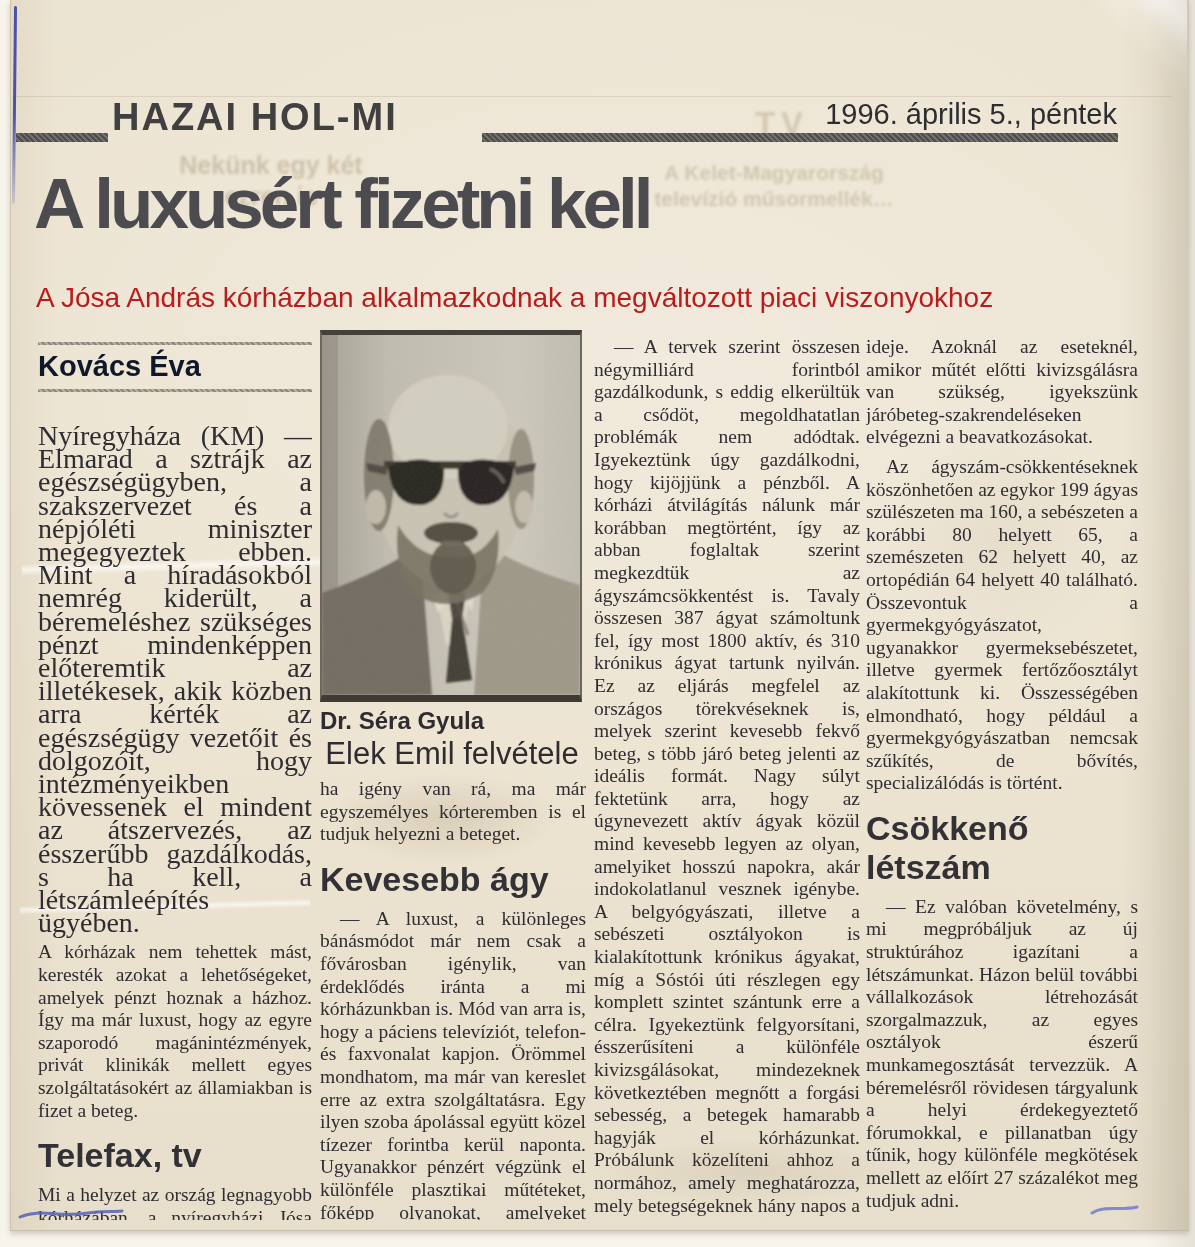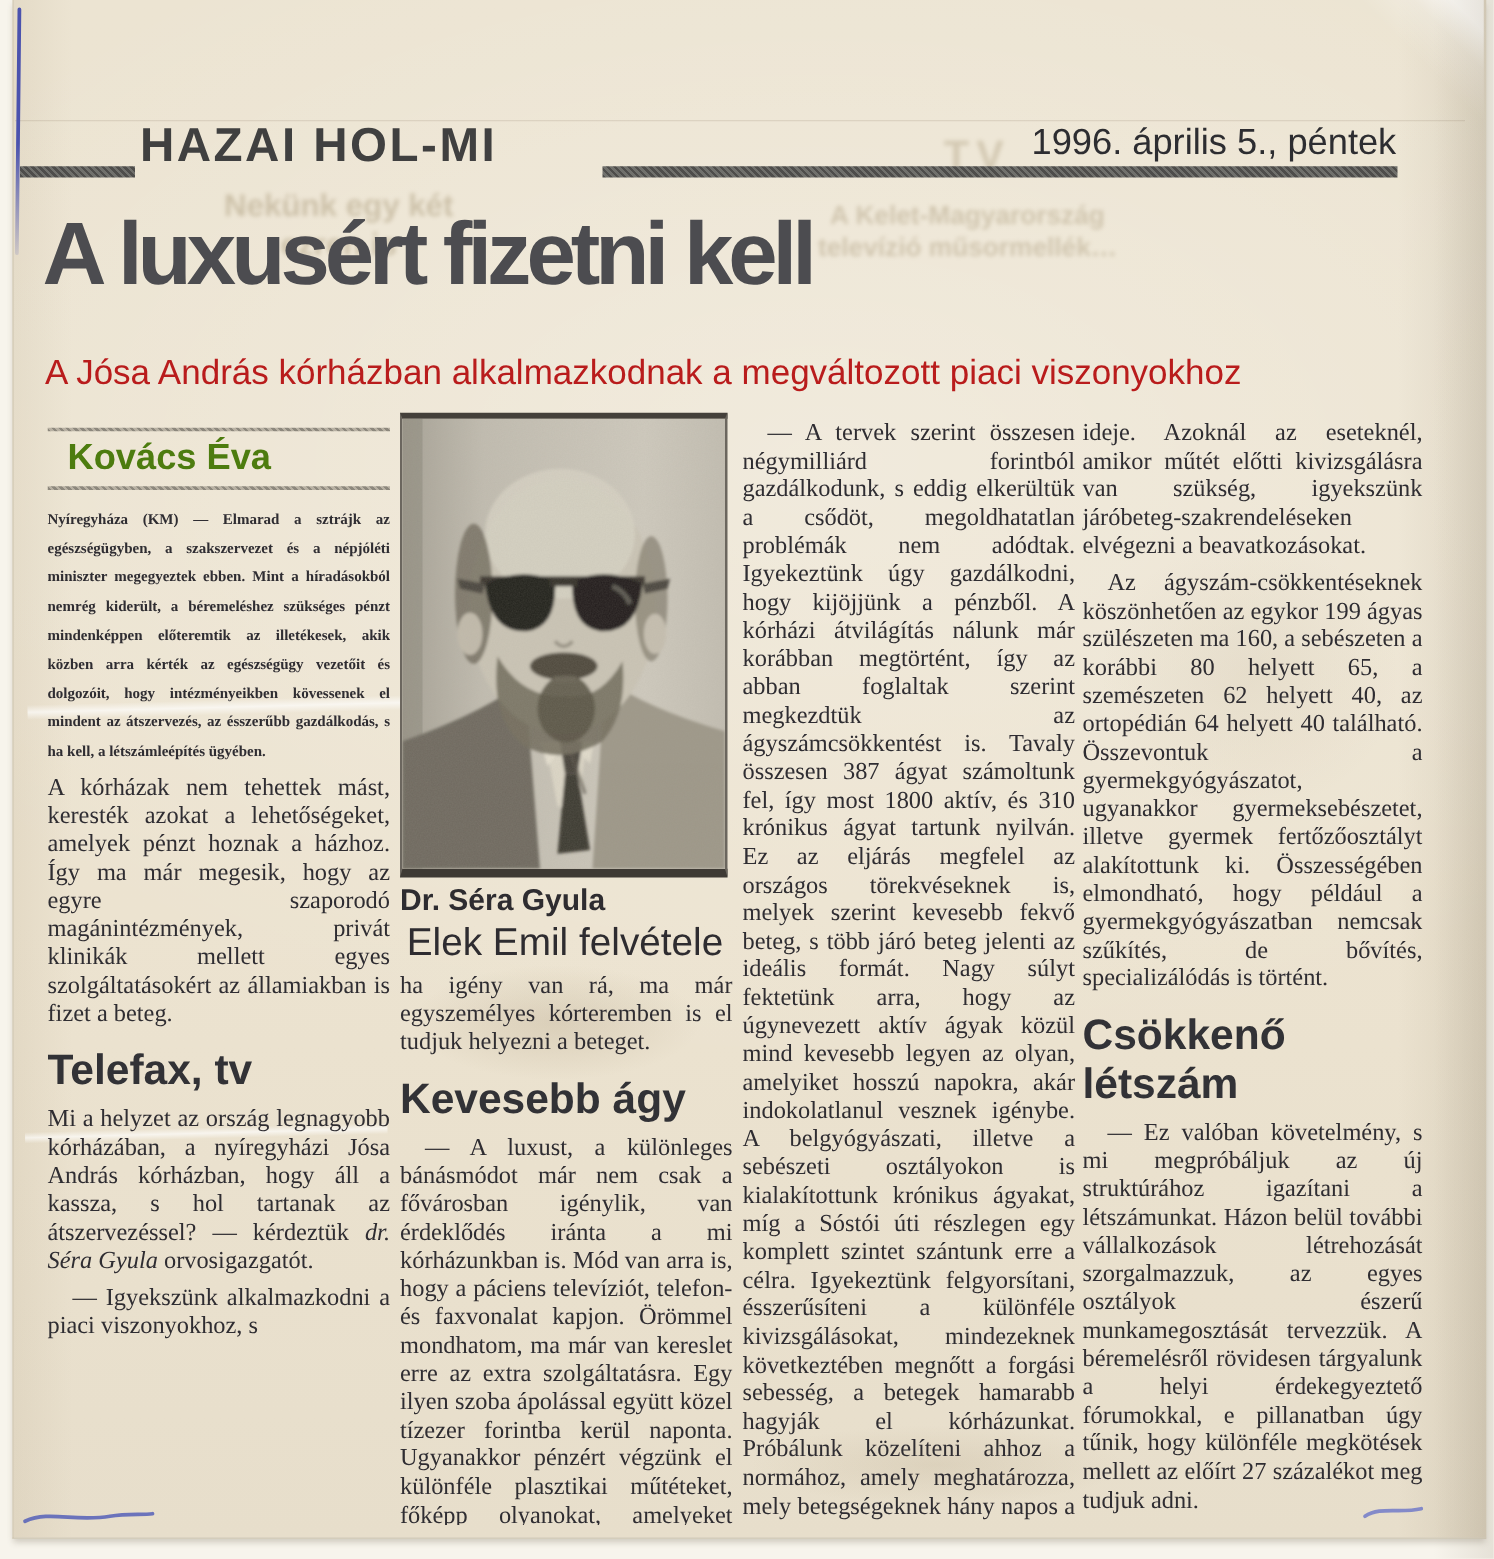--- a/index.html
+++ b/index.html
@@ -57,23 +57,23 @@
   .subtitle{position:absolute;left:36px;top:282px;width:1100px;
     font-family:"Liberation Sans",sans-serif;font-size:28px;color:#b91c1c;}
   
   .col{position:absolute;overflow:hidden;color:#2f2d32;}
   .col1{left:38px;top:342px;width:274px;height:878px;}
   .col2{left:320px;top:330px;width:266px;height:890px;}
   .col3{left:594px;top:336px;width:266px;height:882px;}
   .col4{left:866px;top:336px;width:272px;height:882px;}
   .byline-rule{height:3px;background:repeating-linear-gradient(45deg,#8d887d 0 2px,#b7b0a2 2px 4px);}
   .byline{font-family:"Liberation Sans",sans-serif;font-weight:bold;font-size:29px;
-    color:#4d7c0f;padding:5px 0 6px 0;margin-left:16px;}
+    color:#0f172a;padding:5px 0 6px 0;}
   p{margin:0 0 7px 0;font-size:19.5px;line-height:22.6px;text-align:justify;}
-  p.lead{font-weight:bold;font-size:12px;line-height:23.2px;margin-top:12px;}
+  p.lead{font-weight:normal;font-size:28px;line-height:23.2px;margin-top:32px;}
   p.indent{text-indent:20px;}
   .subhead{font-family:"Liberation Sans",sans-serif;font-weight:bold;font-size:34px;
     color:#323236;margin:14px 0 9px 0;}
   i.name{font-style:italic;}
   p.q{font-style:italic;font-size:20px;}
   .q-marker{display:inline-block;width:12px;height:12px;border:3.5px solid #2f2d32;
     margin-right:9px;transform:skewX(-8deg) translateY(1px);}
   
   .photo{width:258px;height:360px;display:block;
     border-top:5px solid #44403a;border-bottom:7px solid #3e3a34;
@@ -113,21 +113,21 @@
   <div class="date">1996. április 5., péntek</div>
 
   <div class="headline">A luxusért fizetni kell</div>
   <div class="subtitle">A Jósa András kórházban alkalmazkodnak a megváltozott piaci viszonyokhoz</div>
 
   <div class="col col1">
     <div class="byline-rule"></div>
     <div class="byline">Kovács Éva</div>
     <div class="byline-rule"></div>
     <p class="lead">Nyíregyháza (KM) — Elmarad a sztrájk az egészségügyben, a szakszervezet és a népjóléti miniszter megegyeztek ebben. Mint a híradásokból nemrég kiderült, a béremeléshez szükséges pénzt mindenképpen előteremtik az illetékesek, akik közben arra kérték az egészségügy vezetőit és dolgozóit, hogy intézményeikben kövessenek el mindent az átszervezés, az ésszerűbb gazdálkodás, s ha kell, a létszámleépítés ügyében.</p>
-    <p>A kórházak nem tehettek mást, keresték azokat a lehetőségeket, amelyek pénzt hoznak a házhoz. Így ma már megesik, hogy az egyre szaporodó magánintézmények, privát klinikák mellett egyes szolgáltatásokért az államiakban is fizet a beteg.</p>
+    <p>A kórházak nem tehettek mást, keresték azokat a lehetőségeket, amelyek pénzt hoznak a házhoz. Így ma már luxust, hogy az egyre szaporodó magánintézmények, privát klinikák mellett egyes szolgáltatásokért az államiakban is fizet a beteg.</p>
     <div class="subhead">Telefax, tv</div>
     <p><span>Mi a helyzet az ország legnagyobb kórházában, a nyíregyházi Jósa András kórházban, hogy áll a kassza, s hol tartanak az átszervezéssel? — kérdeztük </span><i class="name">dr. Séra Gyula</i><span> orvosigazgatót.</span></p>
     <p class="indent">— Igyekszünk alkalmazkodni a piaci viszonyokhoz, s</p>
   </div>
 
   <div class="col col2">
     <svg class="photo" viewBox="0 0 258 360" xmlns="http://www.w3.org/2000/svg" aria-hidden="true">
       <defs>
         <linearGradient id="bgG" x1="0" y1="0" x2="1" y2="0">
           <stop offset="0" stop-color="#a7a296"></stop>

